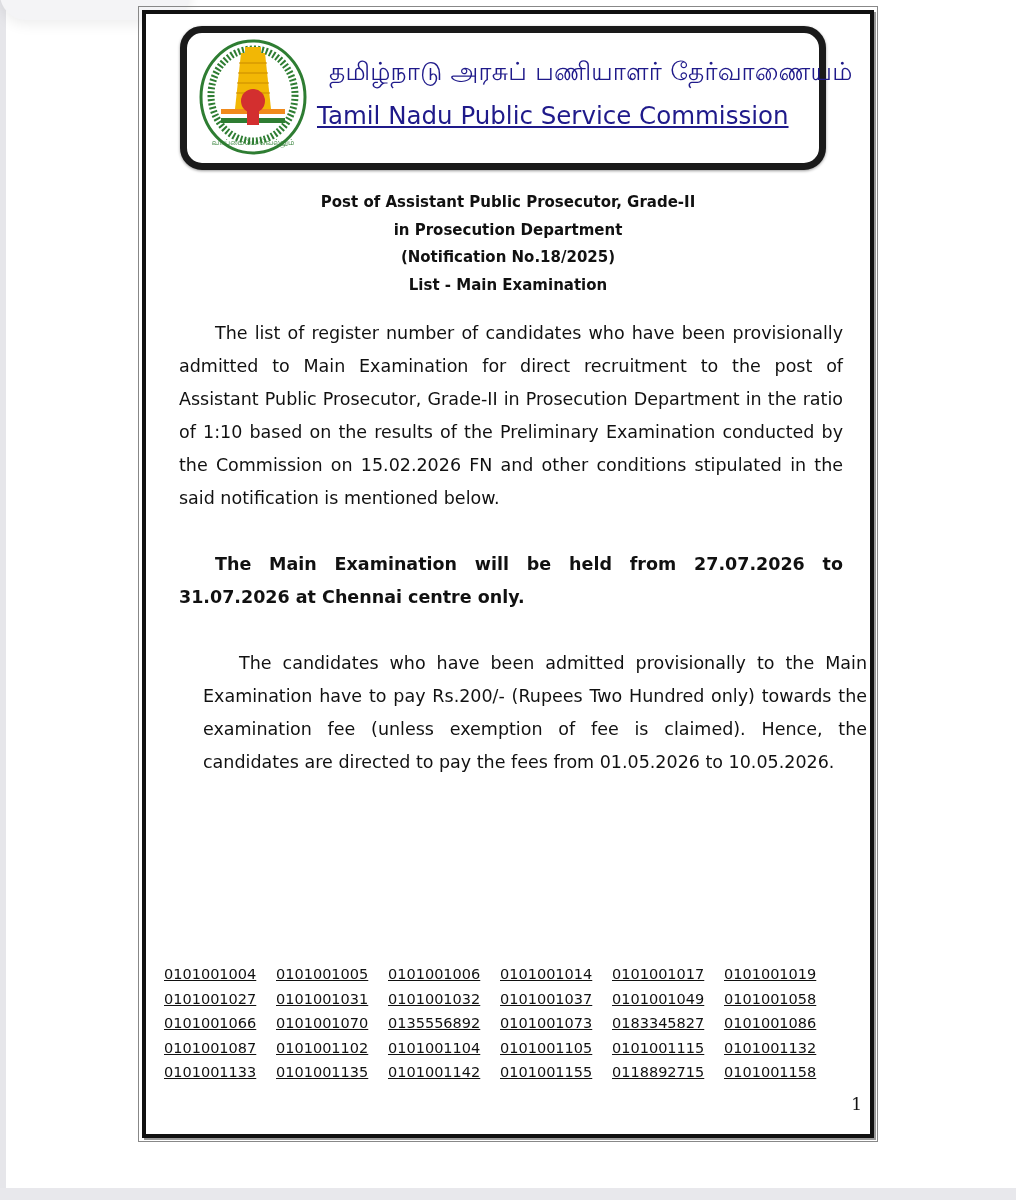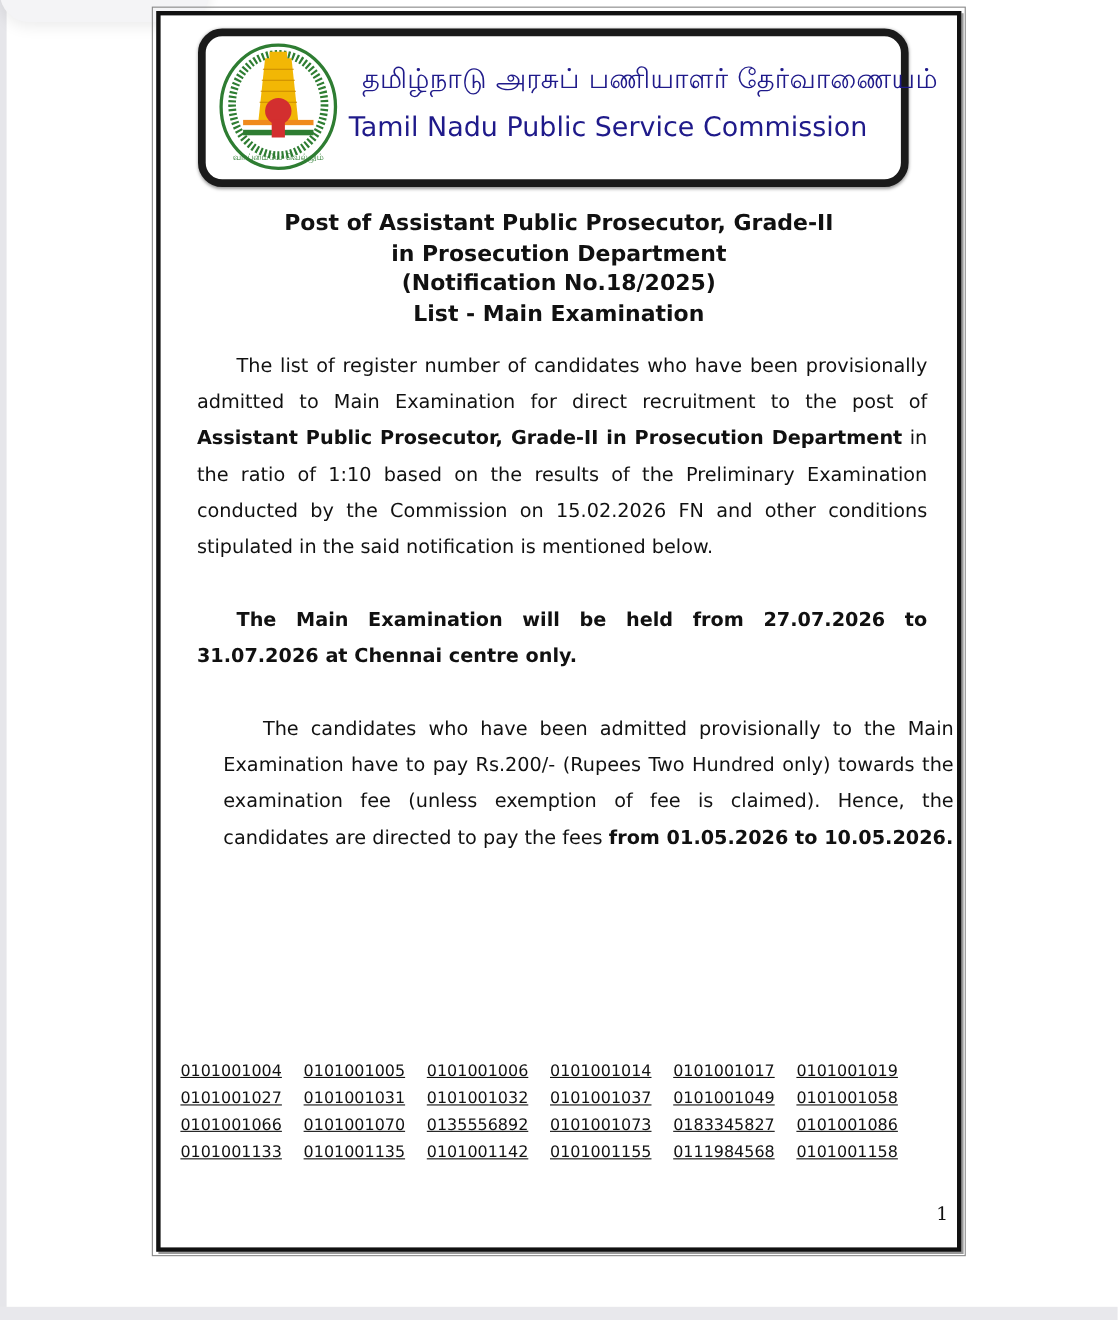--- a/index.html
+++ b/index.html
@@ -33,45 +33,46 @@
     .emblem {
       position: absolute; left: 10px; top: 6px; width: 112px; height: 118px;
     }
     .banner-tamil {
       position: absolute; left: 130px; top: 24px; font-size: 25px; color: #1f1a8a;
       letter-spacing: 0.2px; white-space: nowrap; margin-left: 12px;
     }
     .banner-eng {
       position: absolute; left: 130px; top: 68px; font-size: 24.5px; color: #1f1a8a;
       white-space: nowrap;
+      text-decoration: underline;
     }
     .title-block {
       position: absolute; left: 0; top: 175px; width: 724px; text-align: center;
-      font-weight: bold; font-size: 20px; line-height: 27.5px;
+      font-weight: bold; font-size: 15px; line-height: 27.5px;
     }
     .para {
       position: absolute; left: 33px; width: 664px; font-size: 17.5px; line-height: 33px;
       text-align: justify; text-align-last: left;
     }
     .para .ind { display: inline-block; width: 36px; }
     .p1 { top: 303px; }
     .p2 { top: 534px; font-weight: bold; }
     .p3 { top: 633px; margin-left: 24px; }
     .p4 { top: 830px; }
     .regs {
       position: absolute; left: 18px; top: 948px; width: 690px;
       font-size: 14.5px; line-height: 24.5px;
     }
     .reg-row { display: flex; text-decoration: underline; }
     .reg { width: 112px; white-space: nowrap; }
     .page-num {
       position: absolute; right: 8px; top: 1080px; font-family: "DejaVu Serif", "Liberation Serif", serif;
       font-size: 17px;
     }
-    b { font-weight: bold; }
+    b { font-weight: normal; }
   </style>
 </head>
 <body>
 
 <div class="edge-left"></div>
 <div class="corner-blob"></div>
 <div class="edge-bottom"></div>
 
 <div class="page">
 
@@ -131,23 +132,31 @@
     </div>
     <div class="reg-row">
       <span class="reg">0101001066</span>
       <span class="reg">0101001070</span>
       <span class="reg">0135556892</span>
       <span class="reg">0101001073</span>
       <span class="reg">0183345827</span>
       <span class="reg">0101001086</span>
     </div>
     <div class="reg-row">
+      <span class="reg">0101001087</span>
+      <span class="reg">0101001102</span>
+      <span class="reg">0101001104</span>
+      <span class="reg">0101001105</span>
+      <span class="reg">0101001115</span>
+      <span class="reg">0101001132</span>
+    </div>
+    <div class="reg-row">
       <span class="reg">0101001133</span>
       <span class="reg">0101001135</span>
       <span class="reg">0101001142</span>
       <span class="reg">0101001155</span>
-      <span class="reg">0111984568</span>
+      <span class="reg">0118892715</span>
       <span class="reg">0101001158</span>
     </div>
   </div>
 
   <div class="page-num">1</div>
 </div>
 
 </body></html>

